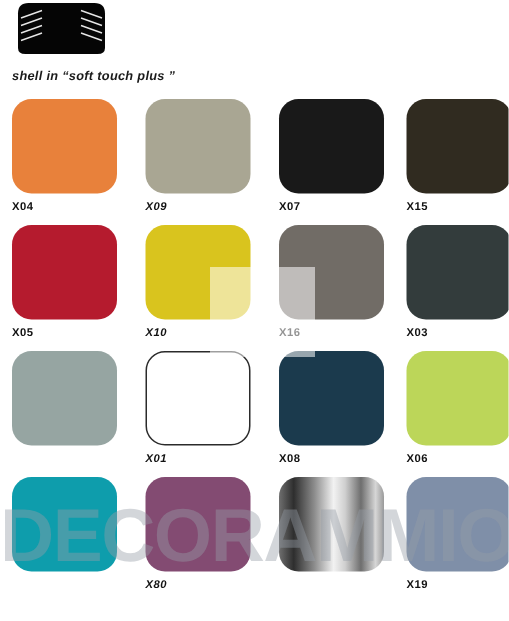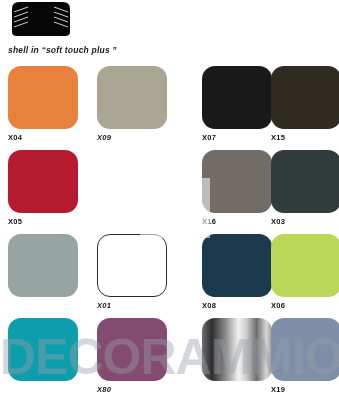--- a/index.html
+++ b/index.html
@@ -54,21 +54,21 @@
     height: 84px;
     padding-left: 42px;
   }
   .swatch-cell {
     position: absolute;
     top: 0;
     width: 70px;
   }
   .swatch-cell.c0 { left: 8px; }
   .swatch-cell.c1 { left: 97px; font-style: italic; }
-  .swatch-cell.c2 { left: 186px; margin-left: 16px; }
+  .swatch-cell.c2 { left: 186px; }
   .swatch-cell.c3 { left: 271px; }
 
   .swatch-chip {
     width: 70px;
     height: 63px;
     border-radius: 13px;
     box-sizing: border-box;
   }
   .swatch-chip.outlined {
     border: 1px solid #2b2b2b;
@@ -148,20 +148,24 @@
       <div class="swatch-chip" style="background: rgb(48, 43, 32);"></div>
       <div class="swatch-label">X15</div>
     </div>
   </div>
 
   <div class="swatch-row">
     <div class="swatch-cell c0">
       <div class="swatch-chip" style="background: rgb(181, 27, 46);"></div>
       <div class="swatch-label">X05</div>
     </div>
+    <div class="swatch-cell c1">
+      <div class="swatch-chip" style="background: rgb(217, 196, 30);"></div>
+      <div class="swatch-label">X10</div>
+    </div>
     <div class="swatch-cell c2">
       <div class="swatch-chip" style="background: rgb(113, 108, 102);"></div>
       <div class="swatch-label">X16</div>
     </div>
     <div class="swatch-cell c3">
       <div class="swatch-chip" style="background: rgb(51, 60, 60);"></div>
       <div class="swatch-label">X03</div>
     </div>
   </div>
 

